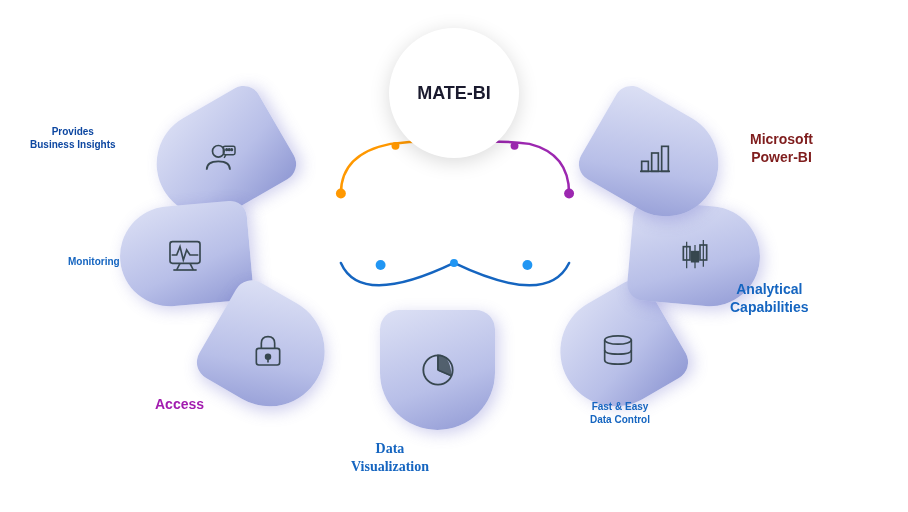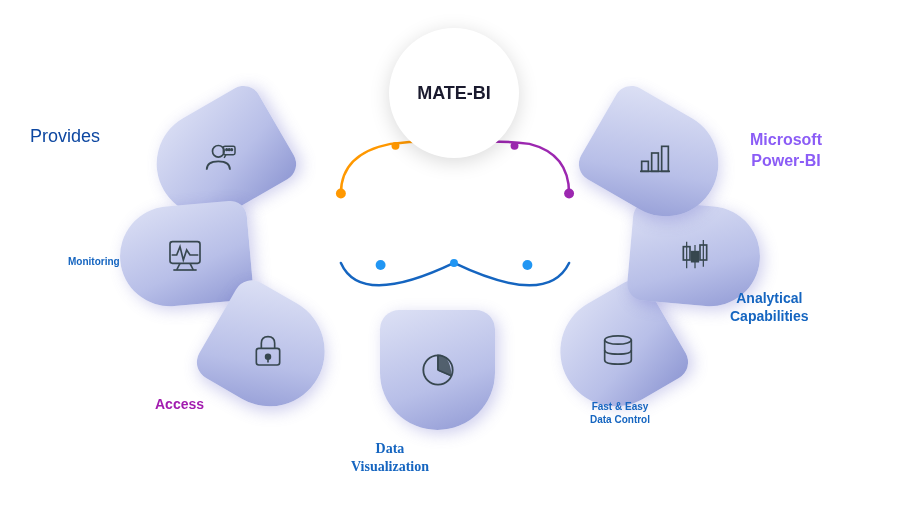--- a/index.html
+++ b/index.html
@@ -183,23 +183,23 @@
       align-items: center;
       justify-content: center;
       width: 100%;
       height: 100%;
     }
 
     
     .lbl-provides {
       top: 125px;
       left: 30px;
-      font-size: 18px;
+      font-size: 10px;
       color: #0D47A1;
-      font-weight: 400;
+      font-weight: 700;
     }
 
     .lbl-monitoring {
       top: 255px;
       left: 68px;
       font-size: 10px;
       color: #1565C0;
       font-weight: 700;
     }
 
@@ -229,28 +229,27 @@
       color: #1565C0;
       font-weight: 700;
     }
 
     .lbl-analytical {
       top: 280px;
       left: 730px;
       font-size: 14px;
       color: #1565C0;
       font-weight: 700;
-      margin-top: 9px;
     }
 
     .lbl-microsoft {
       top: 130px;
       left: 750px;
-      font-size: 16px;
-      color: #8b5cf6;
+      font-size: 14px;
+      color: #7f1d1d;
       font-weight: 700;
     }
   </style>
 </head>
 <body>
 
 <div class="diagram-container">
 
   <div class="center-circle">
     <span class="center-circle-text">MATE-BI</span>
@@ -350,20 +349,21 @@
         <rect x="8" y="28" width="8" height="12" stroke="#37474f" stroke-width="2" fill="none"></rect>
         <rect x="20" y="18" width="8" height="22" stroke="#37474f" stroke-width="2" fill="none"></rect>
         <rect x="32" y="10" width="8" height="30" stroke="#37474f" stroke-width="2" fill="none"></rect>
         <line x1="6" y1="40" x2="42" y2="40" stroke="#37474f" stroke-width="2"></line>
       </svg>
     </div>
   </div>
 
   <div class="label lbl-provides">
     <div>Provides</div>
+    <div>Business Insights</div>
   </div>
 
   <div class="label lbl-monitoring">
     <div>Monitoring</div>
   </div>
 
   <div class="label lbl-access-control">
     <div>Access</div>
   </div>
 

